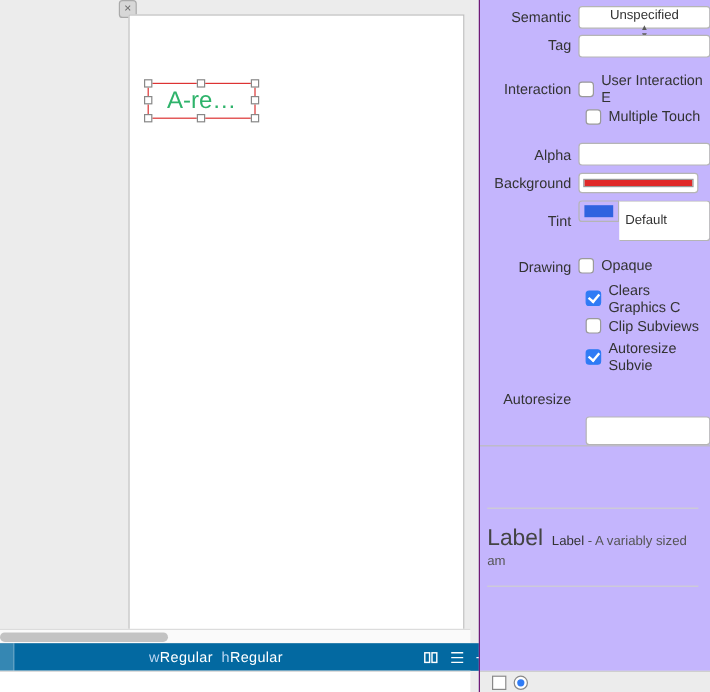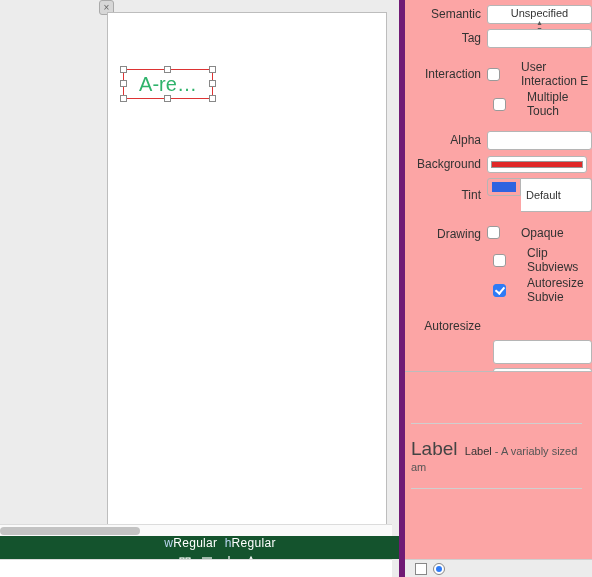--- a/index.html
+++ b/index.html
@@ -97,26 +97,25 @@
     height: 8px;
     background: #c3c3c3;
     border-radius: 4px;
   }
   .statusbar {
     position: absolute;
     left: 0;
     top: 536px;
     width: 440px;
     height: 23px;
-    background: #14532d;
+    background: #0369a1;
     color: #fff;
     display: flex;
     align-items: center;
     font-size: 12px;
-    flex-direction: column;
   }
   .statusbar .seg {
     width: 12px;
     height: 100%;
     background: rgba(255,255,255,0.2);
     border-right: 1px solid rgba(255,255,255,0.25);
   }
   .statusbar .spacer { flex: 1; text-align: center; }
   .statusbar .icons {
     display: flex;
@@ -144,22 +143,22 @@
     border-top: 1px solid #dcdcdc;
   }
 
   
   .inspector {
     position: absolute;
     left: 399px;
     top: 0;
     width: 193px;
     height: 577px;
-    background: #fca5a5;
-    border-left: 6px solid #701a75;
+    background: #c4b5fd;
+    border-left: 1px solid #701a75;
   }
   .insp-scroll {
     height: 372px;
     overflow: hidden;
     border-bottom: 1px solid #bcbcbc;
     position: relative;
     padding-top: 4px;
   }
   .row {
     display: flex;
@@ -195,21 +194,21 @@
   .combo .arrows {
     width: 10px;
     text-align: center;
     color: #5a5a5a;
     font-size: 8px;
     line-height: 7px;
   }
   .cbx {
     display: inline-flex;
     align-items: center;
-    gap: 21px;
+    gap: 6px;
     font-size: 12px;
   }
   .cbx input[type="checkbox"] {
     appearance: none;
     width: 13px;
     height: 13px;
     border: 1px solid #9a9a9a;
     border-radius: 3px;
     background: #fff;
     position: relative;
@@ -485,20 +484,26 @@
       <div class="lab">Drawing</div>
       <div class="ctl">
         <label class="cbx">
           <input type="checkbox" style="">
             <span>Opaque</span>
         </label>
       </div>
     </div>
     <div class="multirow">
       <label class="cbx">
+        <input type="checkbox" checked="" style="">
+          <span>Clears Graphics C</span>
+      </label>
+    </div>
+    <div class="multirow">
+      <label class="cbx">
         <input type="checkbox" style="">
           <span>Clip Subviews</span>
       </label>
     </div>
     <div class="multirow">
       <label class="cbx">
         <input type="checkbox" checked="" style="">
           <span>Autoresize Subvie</span>
       </label>
     </div>

